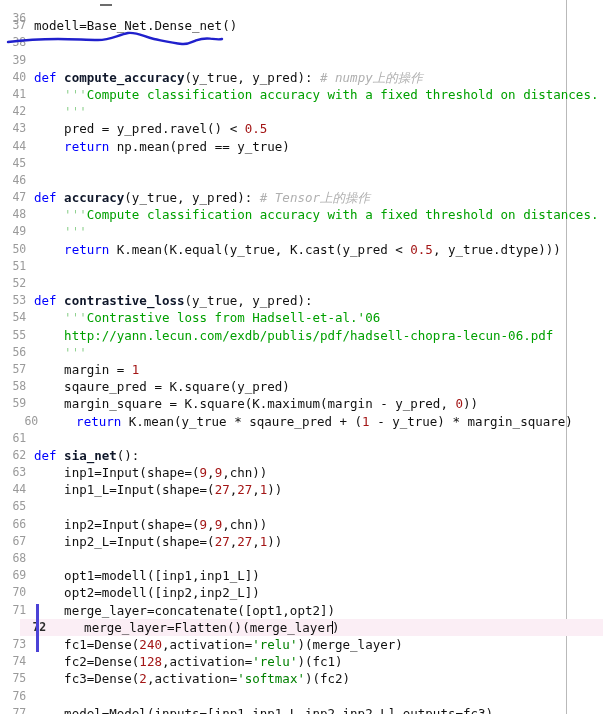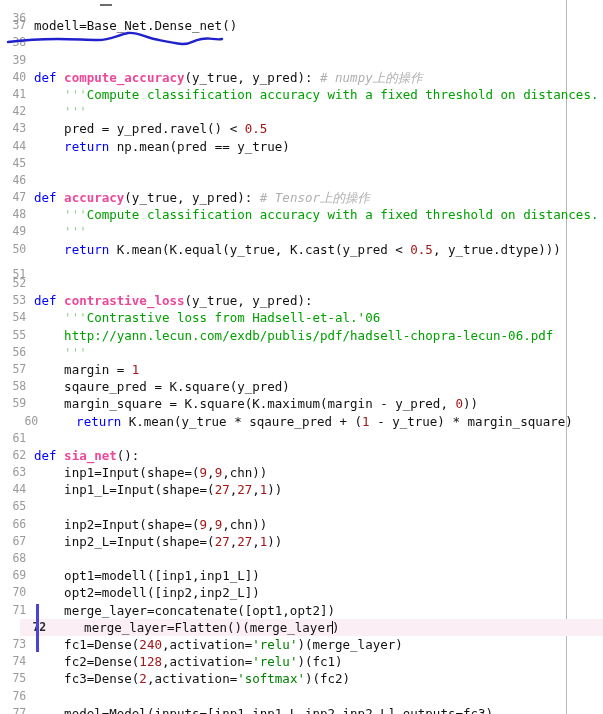--- a/index.html
+++ b/index.html
@@ -79,21 +79,21 @@
   .code {
     position: absolute;
     left: 34px;
     top: 0;
     white-space: pre;
     color: #111111;
   }
 
   
   .kw    { color: #0000ff; }                      
-  .fn    { color: #ec4899; font-weight: bold; }   
+  .fn    { color: #0f172a; font-weight: bold; }   
   .str   { color: #008000; }                      
   .doc   { color: #00a000; }                      
   .dq    { color: #91d291; }                      
   .num   { color: #a31515; }                      
   .cmt   { color: #b0b0b0; font-style: italic; }  
   .plain { color: #111111; }
 
   
   .caret {
     display: inline-block;
@@ -138,21 +138,21 @@
       <div class="line" style="top: 0px;"><div class="gutter">41</div><div class="code"><span class="plain">    </span><span class="dq">'''</span><span class="doc">Compute classification accuracy with a fixed threshold on distances.</span></div></div>
       <div class="line" style="top: 0px;"><div class="gutter">42</div><div class="code"><span class="plain">    </span><span class="dq">'''</span></div></div>
       <div class="line" style="top: 0px;"><div class="gutter">43</div><div class="code"><span class="plain">    pred = y_pred.ravel() &lt; </span><span class="num">0.5</span></div></div>
       <div class="line" style="top: 0px;"><div class="gutter">44</div><div class="code"><span class="plain">    </span><span class="kw">return </span><span class="plain">np.mean(pred == y_true)</span></div></div>
       <div class="line" style="top: 0px; padding-left: 23px;"><div class="gutter">45</div><div class="code"></div></div>
       <div class="line" style="top: 0px;"><div class="gutter">46</div><div class="code"></div></div>
       <div class="line" style="top: 0px;"><div class="gutter">47</div><div class="code"><span class="kw">def </span><span class="fn">accuracy</span><span class="plain">(y_true, y_pred): </span><span class="cmt"># Tensor上的操作</span></div></div>
       <div class="line" style="top: 0px;"><div class="gutter">48</div><div class="code"><span class="plain">    </span><span class="dq">'''</span><span class="doc">Compute classification accuracy with a fixed threshold on distances.</span></div></div>
       <div class="line" style="top: 0px;"><div class="gutter">49</div><div class="code"><span class="plain">    </span><span class="dq">'''</span></div></div>
       <div class="line" style="top: 0px;"><div class="gutter">50</div><div class="code"><span class="plain">    </span><span class="kw">return </span><span class="plain">K.mean(K.equal(y_true, K.cast(y_pred &lt; </span><span class="num">0.5</span><span class="plain">, y_true.dtype)))</span></div></div>
-      <div class="line" style="top: 8px; padding-left: 36px;"><div class="gutter">51</div><div class="code"></div></div>
+      <div class="line" style="top: 0px; padding-left: 36px;"><div class="gutter">51</div><div class="code"></div></div>
       <div class="line" style="top: 0px;"><div class="gutter">52</div><div class="code"></div></div>
       <div class="line" style="top: 0px;"><div class="gutter">53</div><div class="code"><span class="kw">def </span><span class="fn">contrastive_loss</span><span class="plain">(y_true, y_pred):</span></div></div>
       <div class="line" style="top: 0px;"><div class="gutter">54</div><div class="code"><span class="plain">    </span><span class="dq">'''</span><span class="doc">Contrastive loss from Hadsell-et-al.'06</span></div></div>
       <div class="line" style="top: 0px;"><div class="gutter">55</div><div class="code"><span class="doc">    http://yann.lecun.com/exdb/publis/pdf/hadsell-chopra-lecun-06.pdf</span></div></div>
       <div class="line" style="top: 0px;"><div class="gutter">56</div><div class="code"><span class="plain">    </span><span class="dq">'''</span></div></div>
       <div class="line" style="top: 0px;"><div class="gutter">57</div><div class="code"><span class="plain">    margin = </span><span class="num">1</span></div></div>
       <div class="line" style="top: 0px;"><div class="gutter">58</div><div class="code"><span class="plain">    sqaure_pred = K.square(y_pred)</span></div></div>
       <div class="line" style="top: 0px;"><div class="gutter">59</div><div class="code"><span class="plain">    margin_square = K.square(K.maximum(margin - y_pred, </span><span class="num">0</span><span class="plain">))</span></div></div>
       <div class="line" style="top: 0px; margin-left: 12px;"><div class="gutter">60</div><div class="code"><span class="plain">    </span><span class="kw">return </span><span class="plain">K.mean(y_true * sqaure_pred + (</span><span class="num">1</span><span class="plain"> - y_true) * margin_square)</span></div></div>
       <div class="line" style="top: 0px;"><div class="gutter">61</div><div class="code"></div></div>

